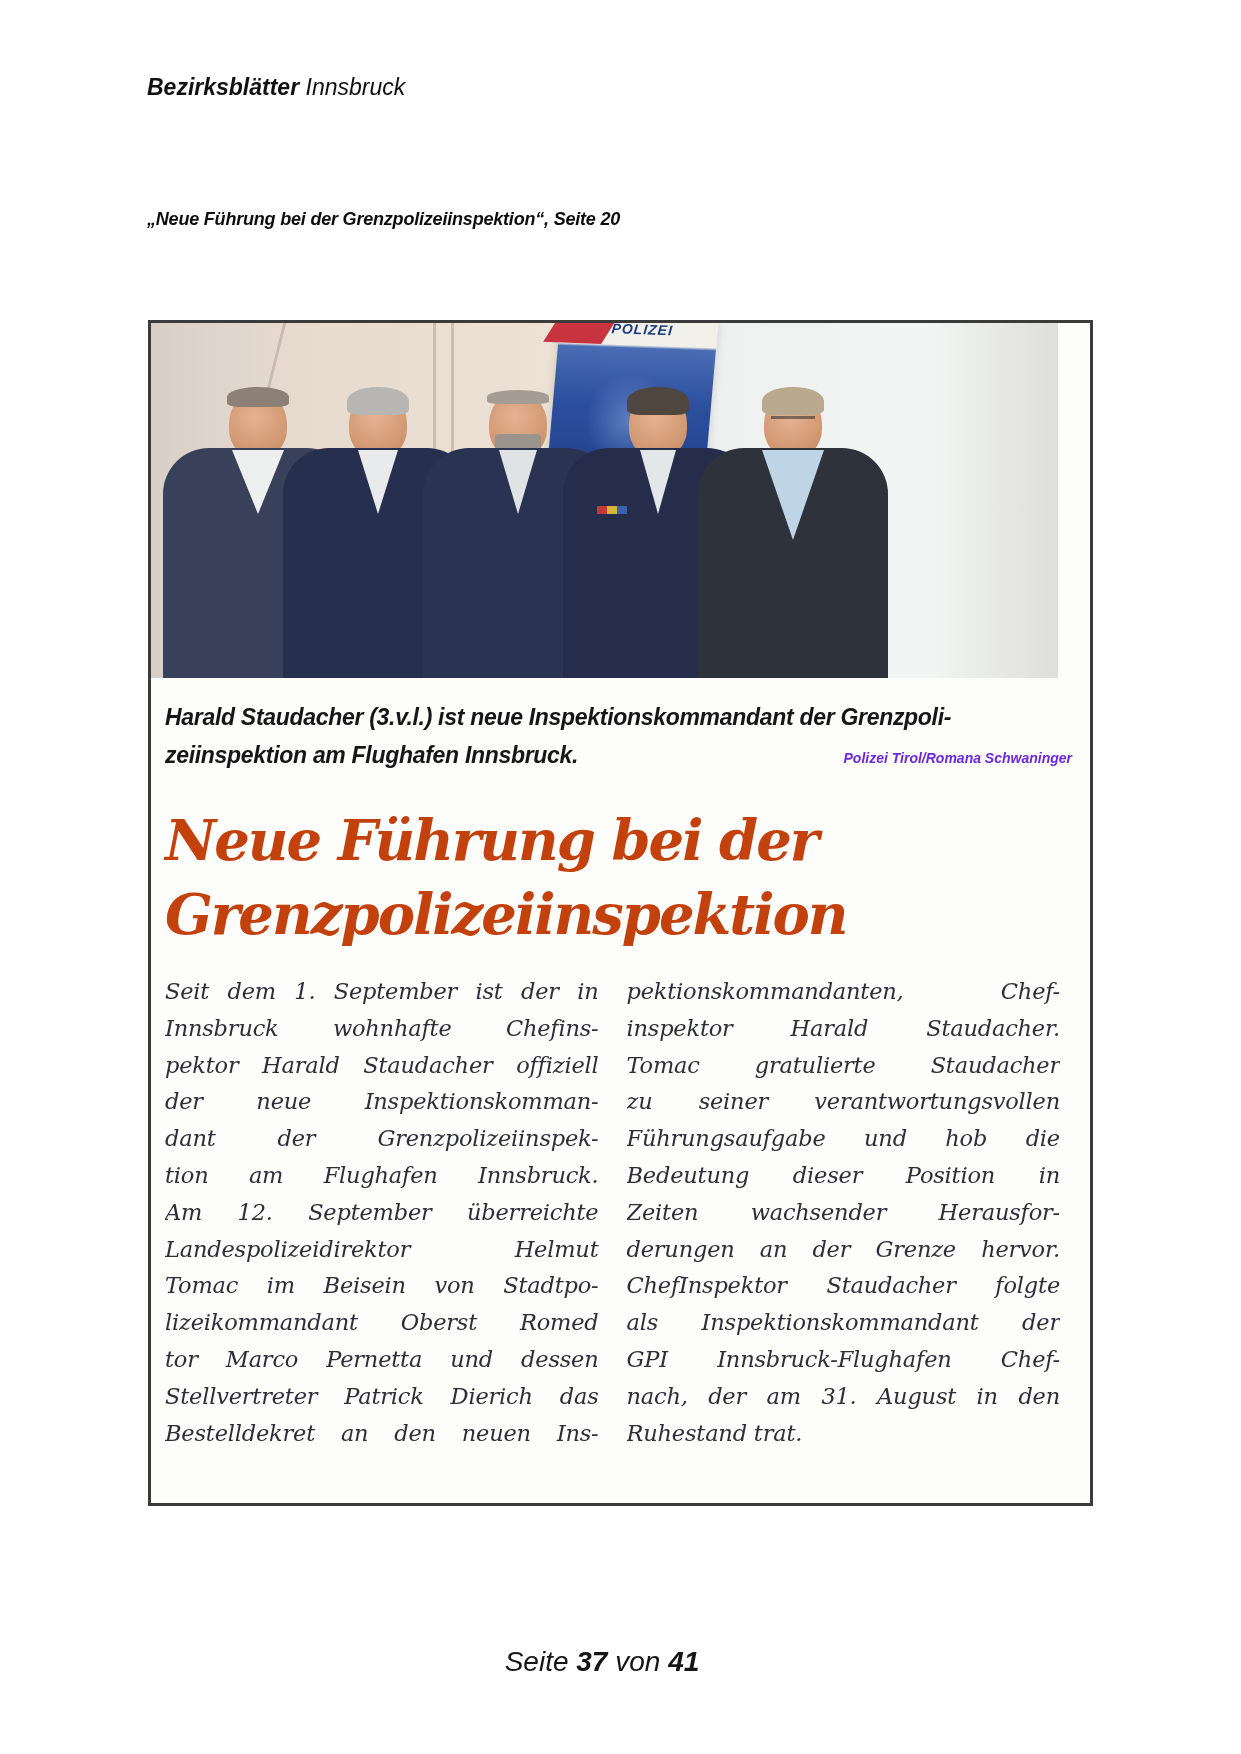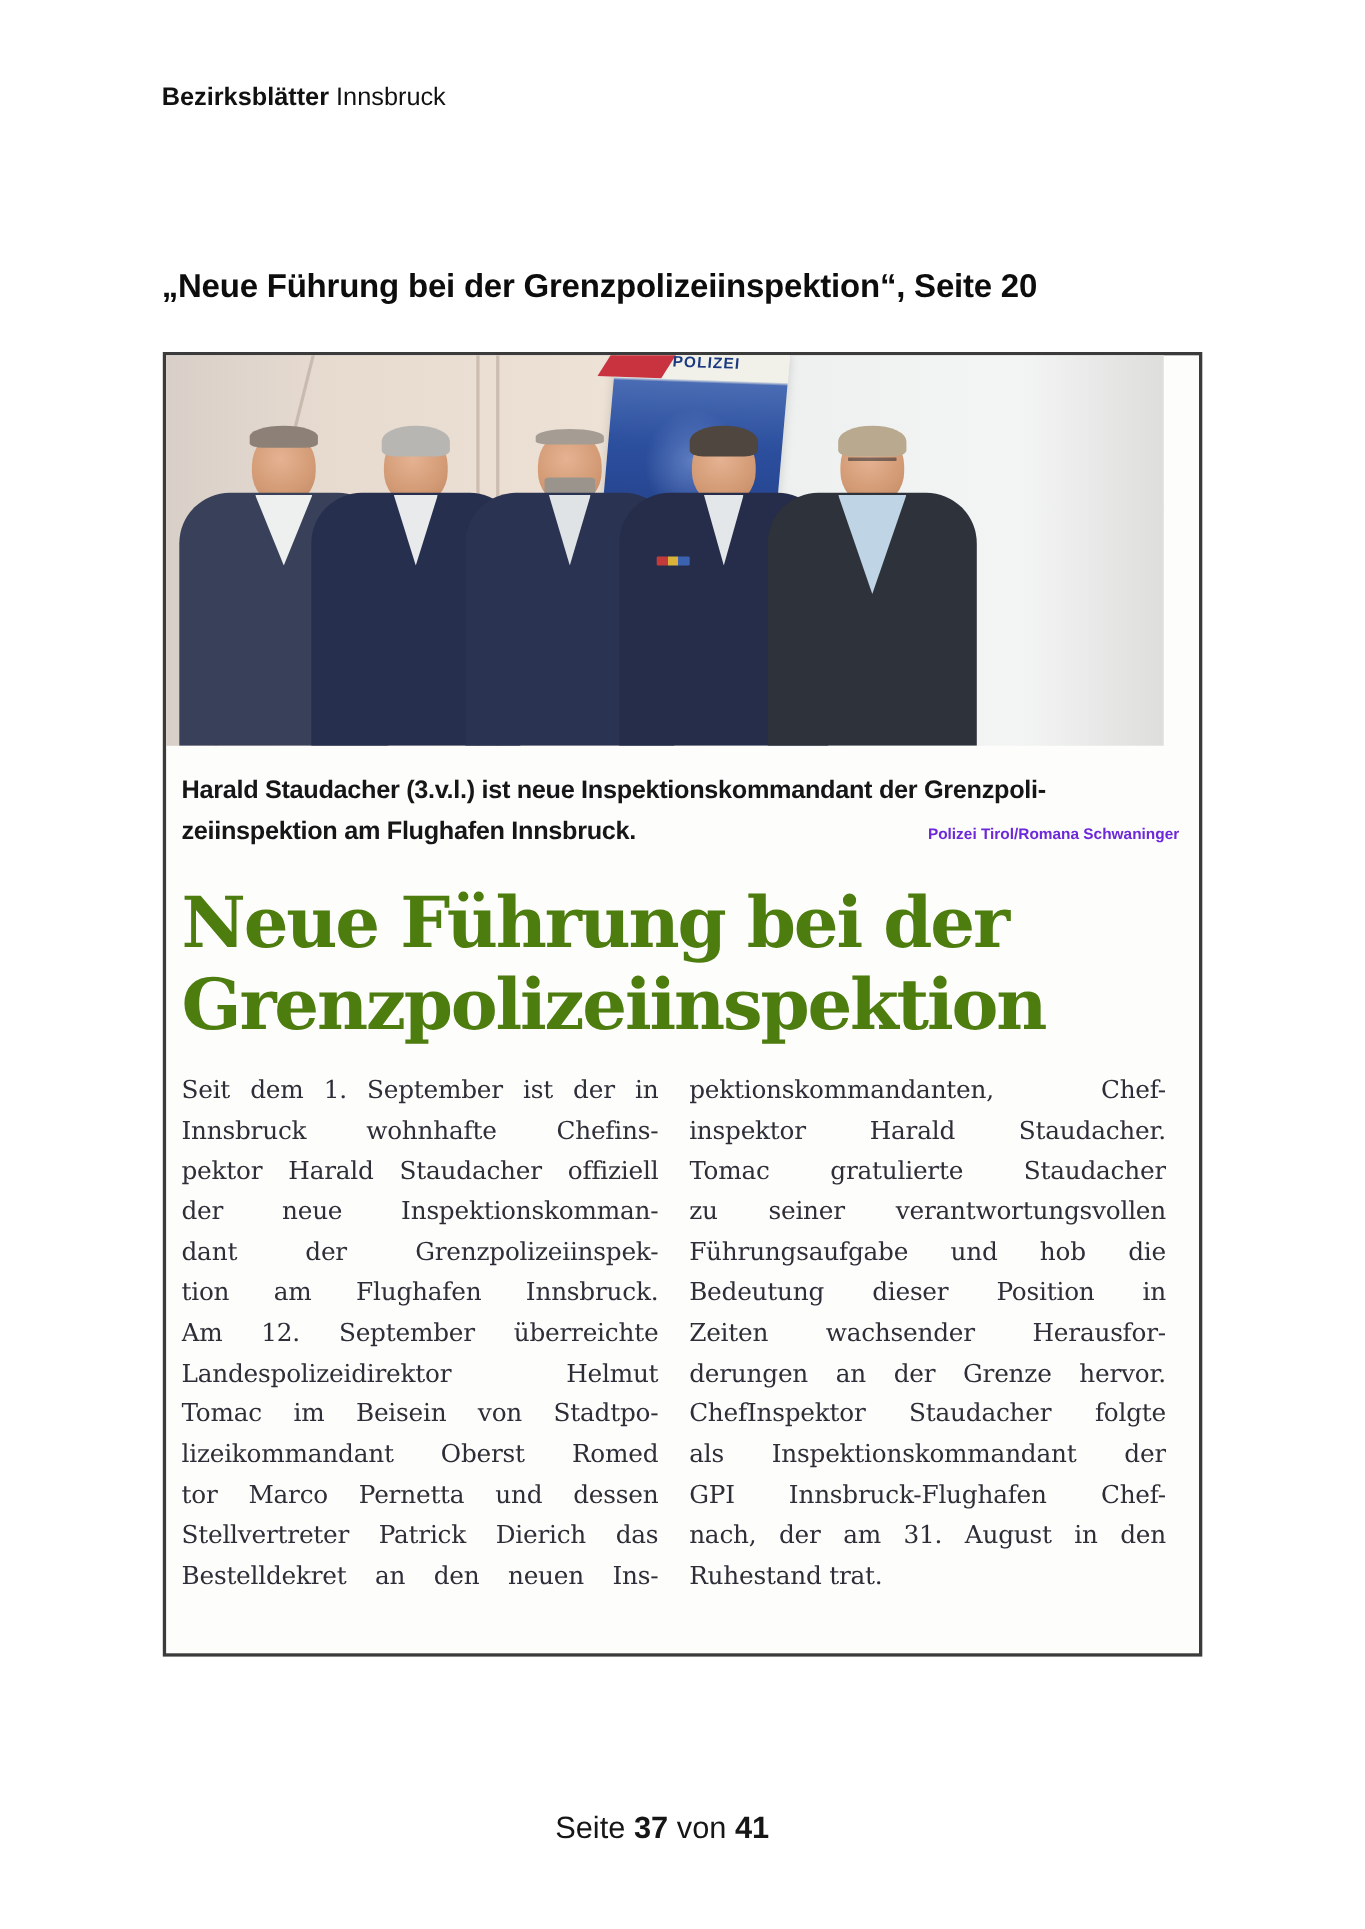--- a/index.html
+++ b/index.html
@@ -1,28 +1,28 @@
 <!DOCTYPE html>
 <html><head>
 <meta charset="utf-8">
 <style>
   html,body { margin:0; padding:0; background:#ffffff; }
   .page {
     position:relative; width:1204px; height:1754px; background:#ffffff;
-    font-family:"Liberation Sans", sans-serif; overflow:hidden;
+    font-family:"Liberation Sans", sans-serif; overflow:hidden;font-style:italic;
   }
 
   
   .doc-header { position:absolute; left:147px; top:74px; font-size:23px; color:#111; }
   .doc-header .brand { font-weight:bold; }
 
   
   .preview-title {
-    position:absolute; left:147px; top:209px; font-size:30px; font-weight:bold;
-    color:#0d0d0d; letter-spacing:-0.2px;margin-top:35px;
+    position:absolute; left:147px; top:209px; font-size:18px; font-weight:bold;
+    color:#0d0d0d; letter-spacing:-0.2px;
   }
 
   
   .article-box {
     position:absolute; left:148px; top:320px; width:945px; height:1186px;
     border:3px solid #3b3b3b; box-sizing:border-box; background:#fdfdfb;
   }
 
   
   .photo {
@@ -69,21 +69,21 @@
     background:linear-gradient(90deg,#c23a3a 0 33%,#d8b23a 33% 66%,#3a62b0 66% 100%); border-radius:1px; }
 
   
   .caption { margin:20px 18px 0 14px; font-weight:bold; color:#161618;
     font-size:23px; line-height:38px; letter-spacing:-0.3px; }
   .cap-line2 { display:flex; justify-content:space-between; align-items:baseline; }
   .credit { font-size:14px; font-weight:600; color:#6d28d9; letter-spacing:0;text-align:right; }
 
   
   .headline { margin:26px 14px 0 14px; font-family:"DejaVu Serif", serif;
-    font-weight:bold; font-size:64px; line-height:74px; letter-spacing:-2px; color:#4d7c0f; }
+    font-weight:bold; font-size:56px; line-height:74px; letter-spacing:-2px; color:#c2410c; }
 
   
   .bodycols { display:flex; gap:28px; margin:22px 30px 0 14px;align-items:flex-end; }
   .col { flex:1; min-width:0; }
   .bl { font-family:"DejaVu Serif", serif; font-size:22.5px; line-height:36.8px;
     color:#2e2e38; text-align:justify; text-align-last:justify; letter-spacing:-0.2px;
     white-space:normal; overflow:hidden; }
   .colR .bl:last-child { text-align-last:left; }
 
   

